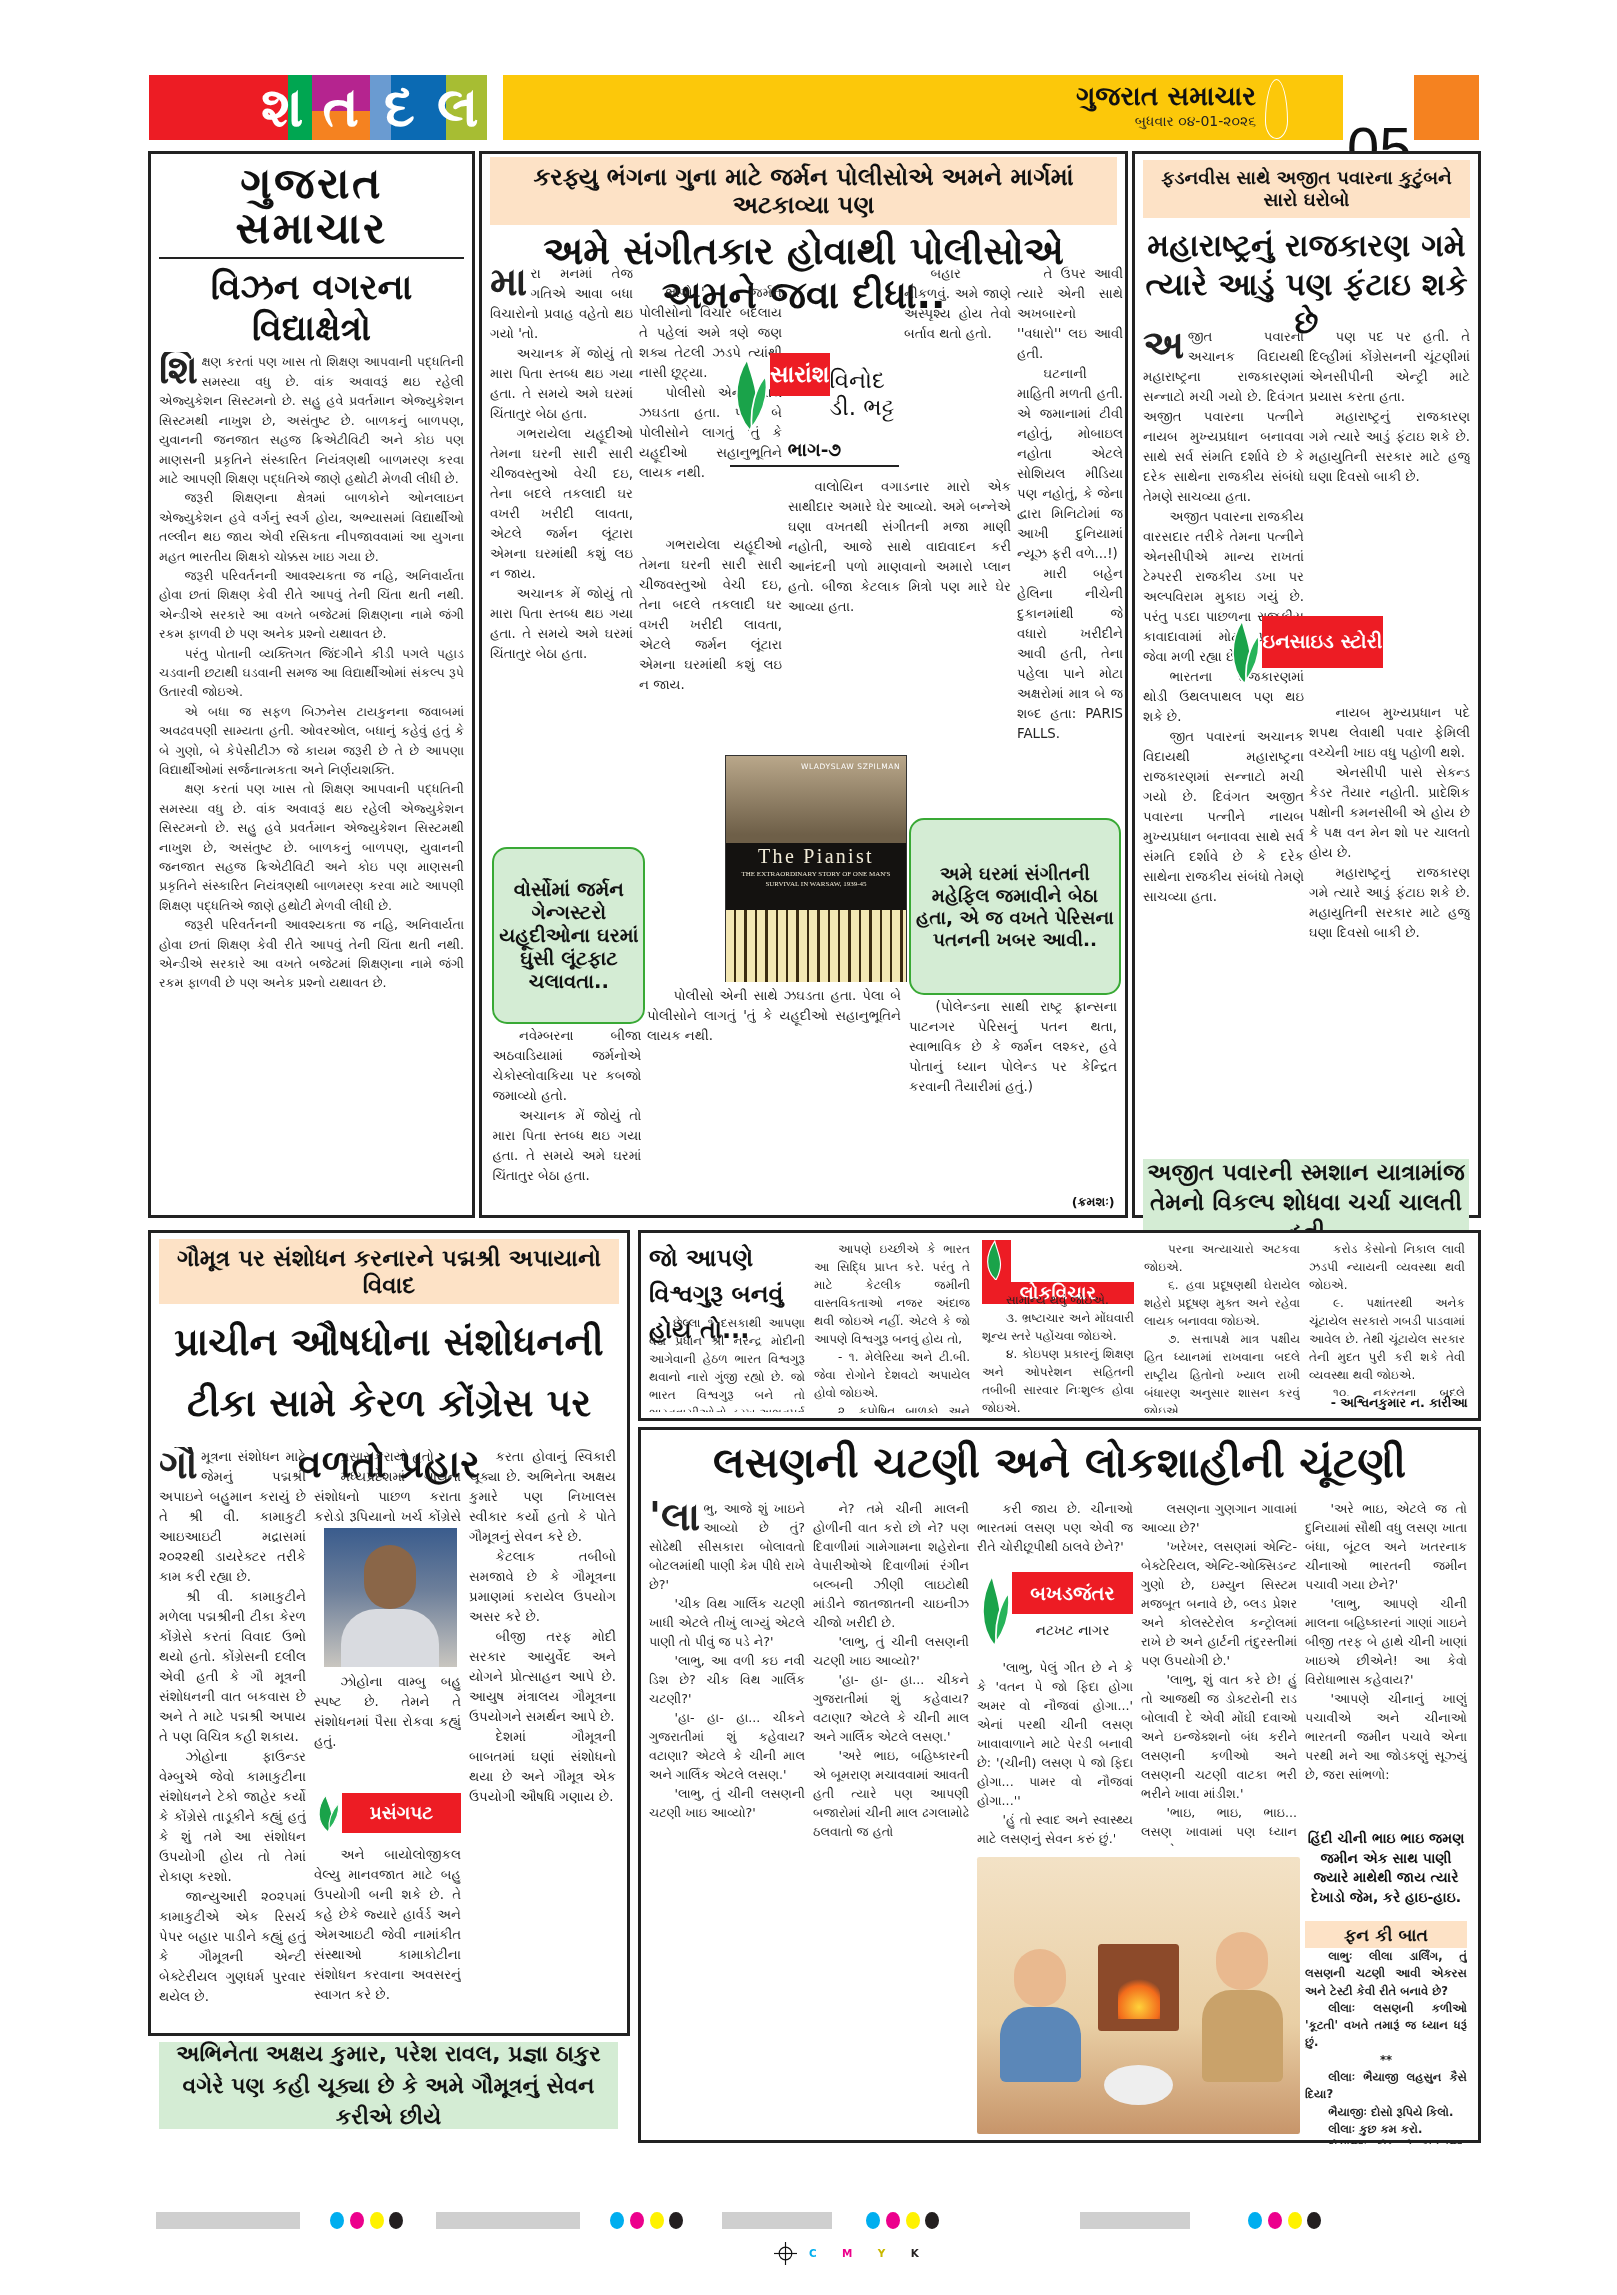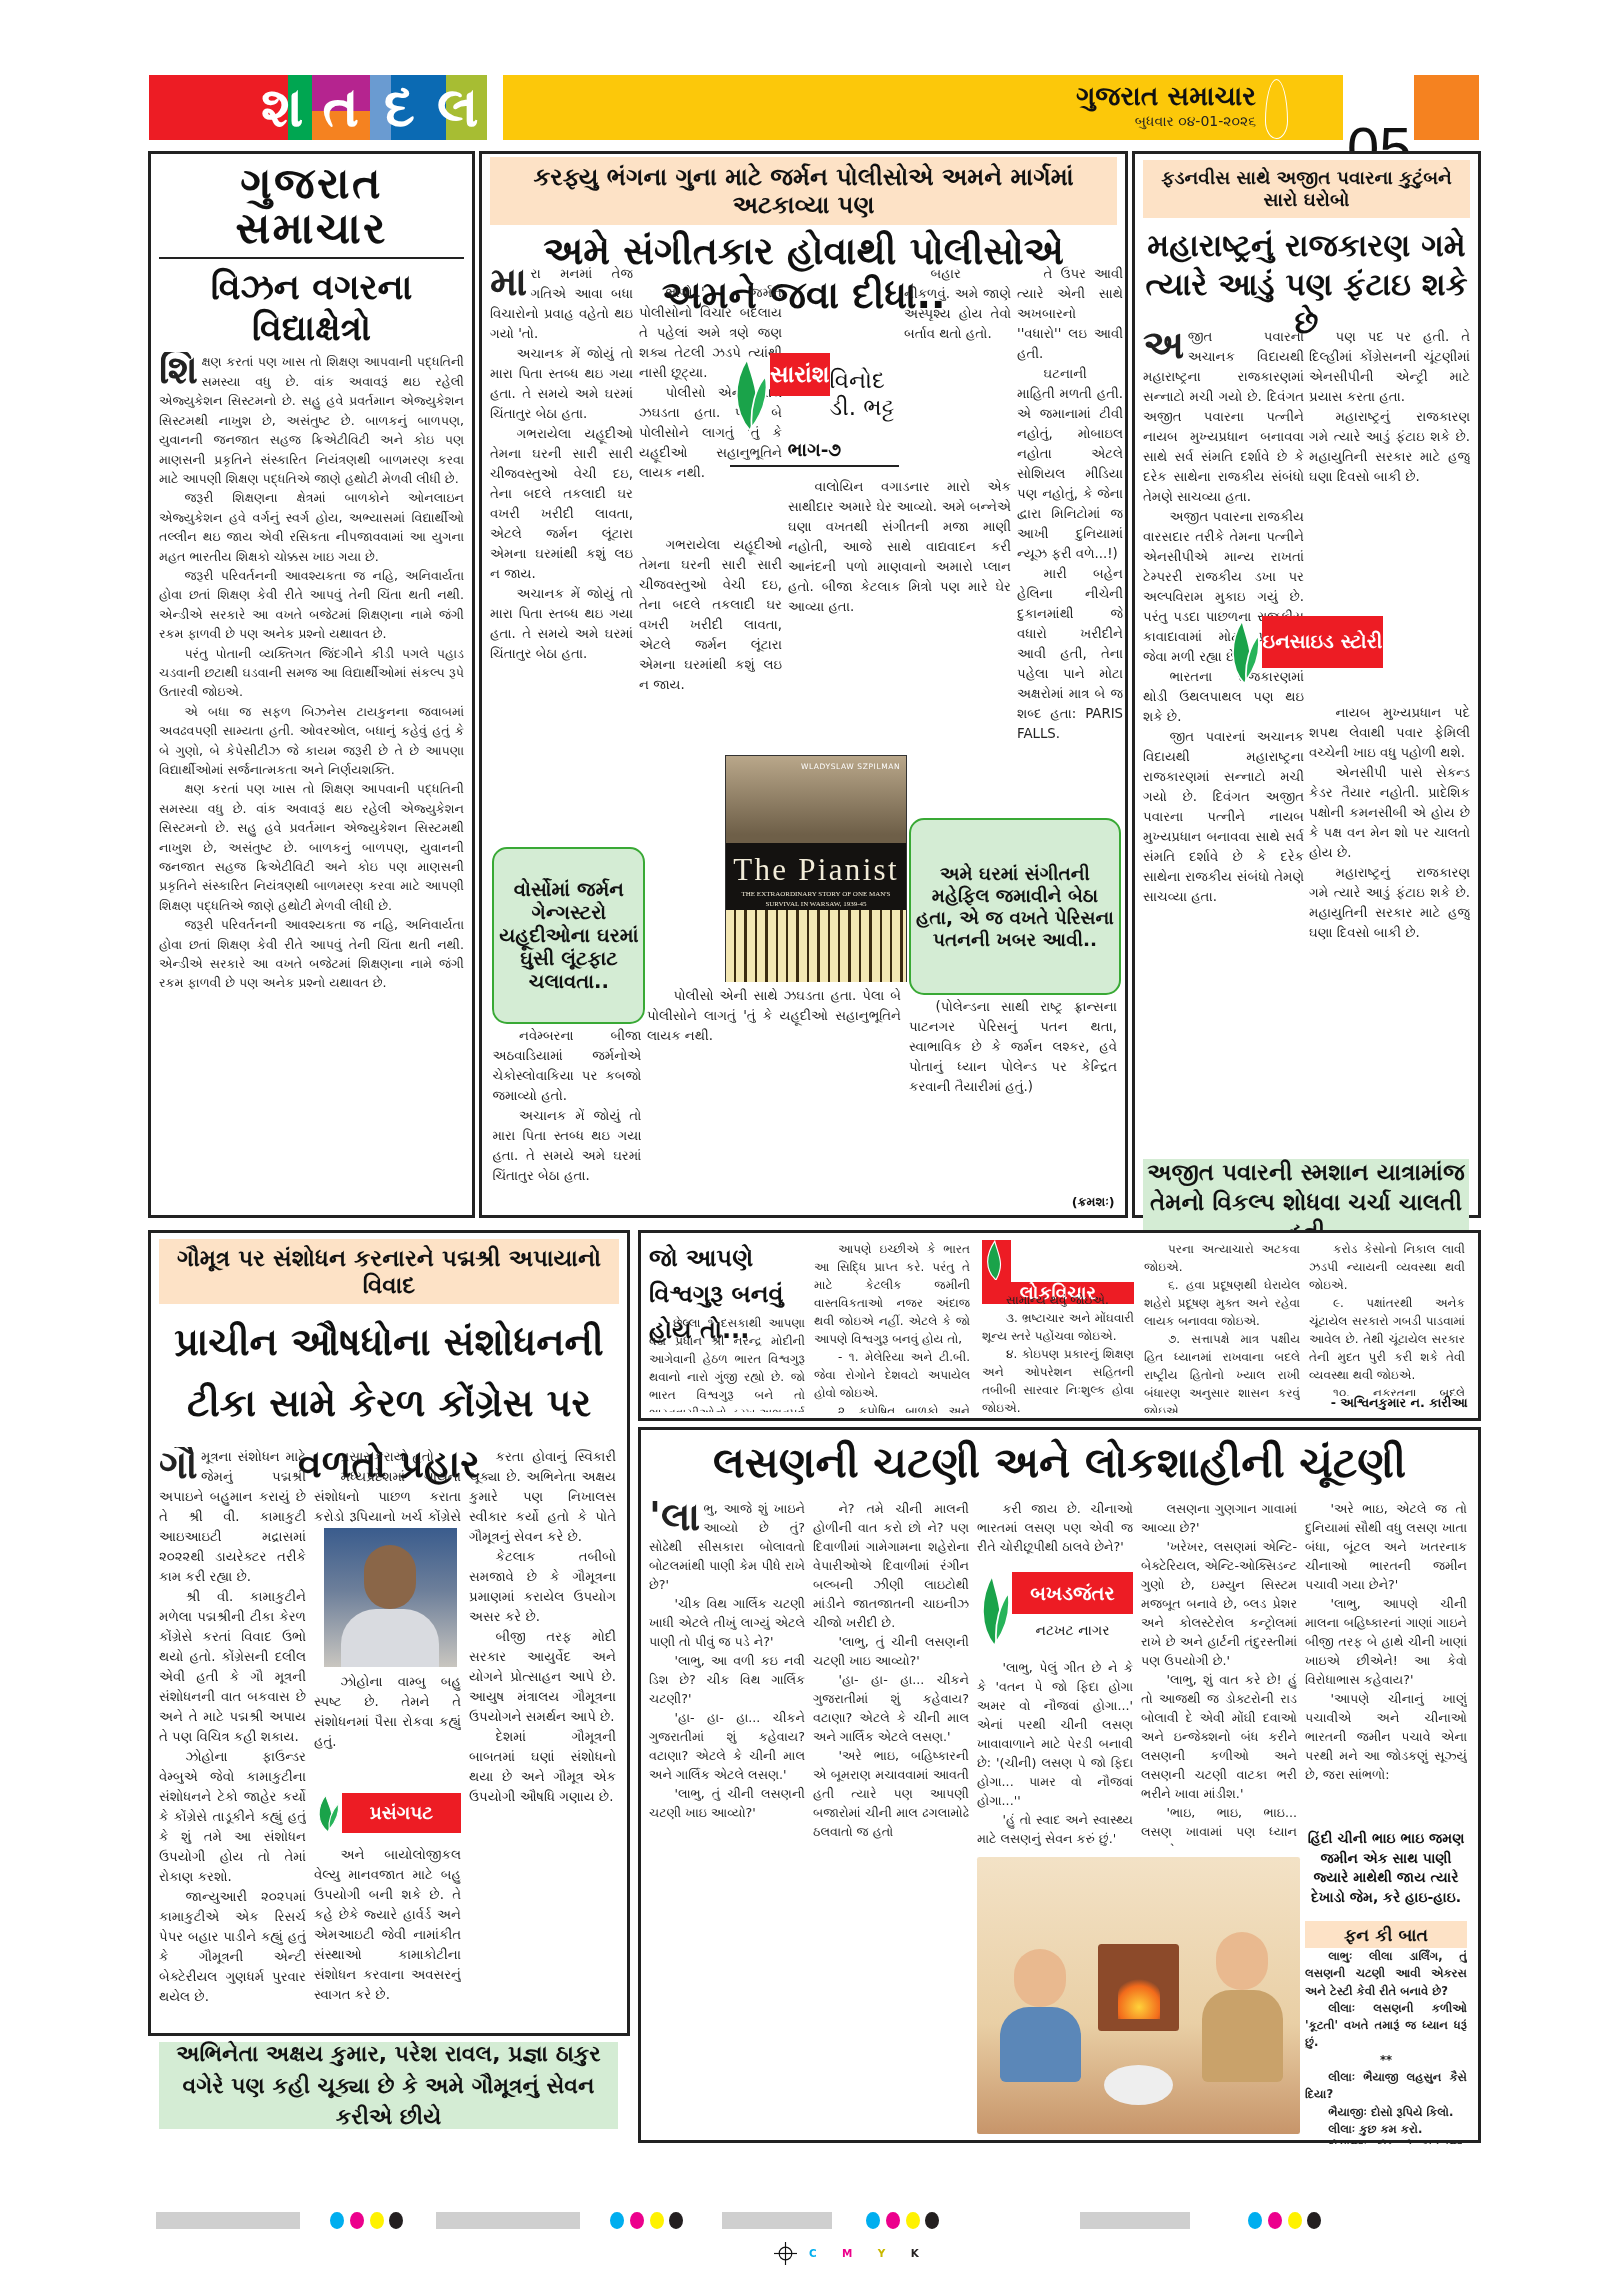--- a/index.html
+++ b/index.html
@@ -110,21 +110,21 @@
 
   <div class="abs col" style="left:535px;top:110px;width:106px;height:635px;">
     <p>તે ઉપર આવી ત્યારે એની સાથે અખબારનો ''વધારો'' લઇ આવી હતી.</p>
     <p>ઘટનાની માહિતી મળતી હતી. એ જમાનામાં ટીવી નહોતું, મોબાઇલ નહોતા એટલે સોશિયલ મીડિયા પણ નહોતું, કે જેના દ્વારા મિનિટોમાં જ આખી દુનિયામાં ન્યૂઝ ફરી વળે...!)</p>
     <p>મારી બહેન હેલિના નીચેની દુકાનમાંથી જે વધારો ખરીદીને આવી હતી, તેના પહેલા પાને મોટા અક્ષરોમાં માત્ર બે જ શબ્દ હતા: PARIS FALLS.</p>
   </div>
 
   <div class="abs" style="left:243px;top:601px;width:180px;height:225px;background:linear-gradient(180deg,#b9a78a 0%,#6e5f48 35%);border:0.6px solid #333;">
     <div style="font-size:7.5px;color:#fff;text-align:right;padding:5.8px 5.8px 0;letter-spacing:0.6px;">WLADYSLAW SZPILMAN</div>
     <div class="pianist abs" style="left:0;top:87px;width:180px;height:67px;">
-      <div style="font-size:31px;letter-spacing:2.3px;margin-top:9px;">The Pianist</div>
+      <div style="font-size:20px;letter-spacing:2.3px;margin-top:2px;">The Pianist</div>
       <div style="font-size:7px;padding:2.3px 14px;line-height:9.2px;">THE EXTRAORDINARY STORY OF ONE MAN'S SURVIVAL IN WARSAW, 1939-45</div>
     </div>
     <div class="abs" style="left:0;top:154px;width:180px;height:72px;background:repeating-linear-gradient(90deg,#f3e7b4 0 8px,#3a2a10 8px 10.4px);"></div>
   </div>
 
   <div class="abs greenbox" style="left:10.4px;top:693px;width:149px;height:173px;font-size:19.6px;">વોર્સોમાં જર્મન ગેન્ગસ્ટરો યહૂદીઓના ઘરમાં ઘુસી લૂંટફાટ ચલાવતા..</div>
 
   <div class="abs greenbox" style="left:427px;top:664px;width:208px;height:173px;font-size:18.5px;">અમે ઘરમાં સંગીતની મહેફિલ જમાવીને બેઠા હતા, એ જ વખતે પેરિસના પતનની ખબર આવી..</div>
 
   <div class="abs col" style="left:157px;top:381px;width:143px;height:219px;">

